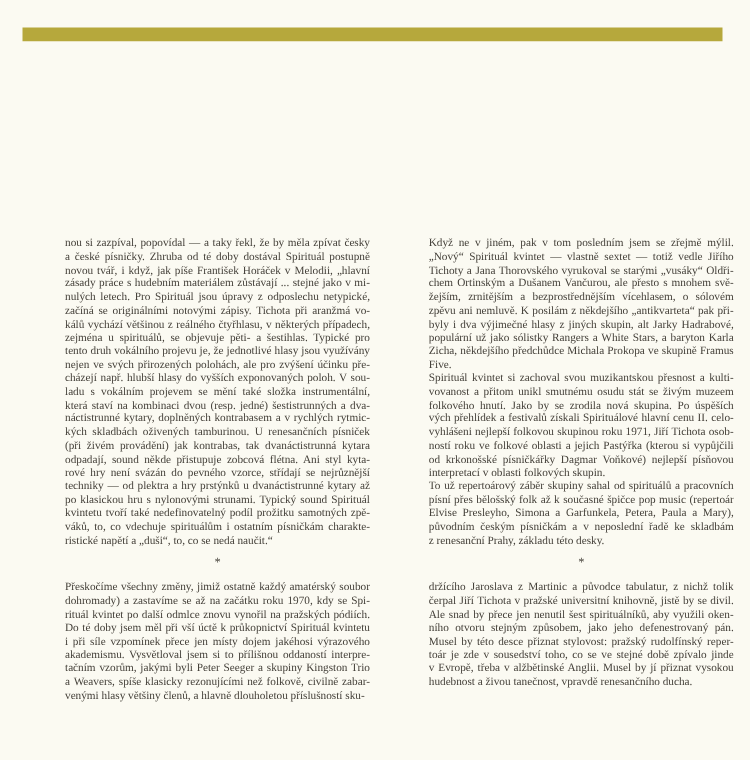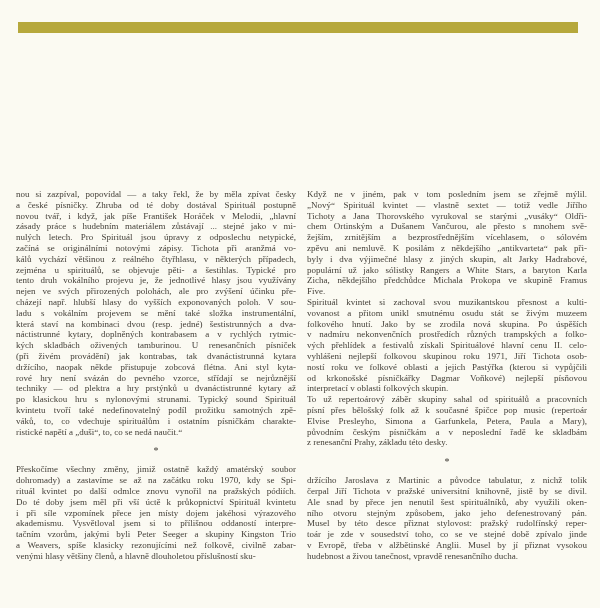--- a/index.html
+++ b/index.html
@@ -23,21 +23,21 @@
   .columns {
     position: absolute;
     left: 16px; top: 189px;
     width: 571px;
     display: flex;
     gap: 11px;
     color: var(--ink, #45413a);
     font-size: 9px;
     line-height: 10.8px;
   }
-  .column { width: 280px; }
+  .column { width: 280px; margin-left: 36px; }
   .para { margin: 0; padding: 0; }
   .line {
     white-space: nowrap;
     overflow: hidden;
     text-align: justify;
     text-align-last: justify;
   }
   .para .line:last-child { text-align-last: left; }
   .separator {
     text-align: center;
@@ -66,21 +66,21 @@
           <div class="line">kálů vychází většinou z reálného čtyřhlasu, v některých případech,</div>
           <div class="line">zejména u spirituálů, se objevuje pěti- a šestihlas. Typické pro</div>
           <div class="line">tento druh vokálního projevu je, že jednotlivé hlasy jsou využívány</div>
           <div class="line">nejen ve svých přirozených polohách, ale pro zvýšení účinku pře-</div>
           <div class="line">cházejí např. hlubší hlasy do vyšších exponovaných poloh. V sou-</div>
           <div class="line">ladu s vokálním projevem se mění také složka instrumentální,</div>
           <div class="line">která staví na kombinaci dvou (resp. jedné) šestistrunných a dva-</div>
           <div class="line">náctistrunné kytary, doplněných kontrabasem a v rychlých rytmic-</div>
           <div class="line">kých skladbách oživených tamburinou. U renesančních písniček</div>
           <div class="line">(při živém provádění) jak kontrabas, tak dvanáctistrunná kytara</div>
-          <div class="line">držícího, naopak někde přistupuje zobcová flétna. Ani styl kyta-</div>
+          <div class="line">odpadají, sound někde přistupuje zobcová flétna. Ani styl kyta-</div>
           <div class="line">rové hry není svázán do pevného vzorce, střídají se nejrůznější</div>
           <div class="line">techniky — od plektra a hry prstýnků u dvanáctistrunné kytary až</div>
           <div class="line">po klasickou hru s nylonovými strunami. Typický sound Spirituál</div>
           <div class="line">kvintetu tvoří také nedefinovatelný podíl prožitku samotných zpě-</div>
           <div class="line">váků, to, co vdechuje spirituálům i ostatním písničkám charakte-</div>
           <div class="line">ristické napětí a „duši“, to, co se nedá naučit.“</div>
         </div>
       <div class="separator">
         <span>*</span>
       </div>
@@ -107,21 +107,20 @@
           <div class="line">zpěvu ani nemluvě. K posilám z někdejšího „antikvarteta“ pak při-</div>
           <div class="line">byly i dva výjimečné hlasy z jiných skupin, alt Jarky Hadrabové,</div>
           <div class="line">populární už jako sólistky Rangers a White Stars, a baryton Karla</div>
           <div class="line">Zicha, někdejšího předchůdce Michala Prokopa ve skupině Framus</div>
           <div class="line">Five.</div>
         </div>
       <div class="para">
           <div class="line">Spirituál kvintet si zachoval svou muzikantskou přesnost a kulti-</div>
           <div class="line">vovanost a přitom unikl smutnému osudu stát se živým muzeem</div>
           <div class="line">folkového hnutí. Jako by se zrodila nová skupina. Po úspěších</div>
-          <div class="line">v nadmíru nekonvenčních prostředích různých trampských a folko-</div>
           <div class="line">vých přehlídek a festivalů získali Spirituálové hlavní cenu II. celo-</div>
           <div class="line">vyhlášeni nejlepší folkovou skupinou roku 1971, Jiří Tichota osob-</div>
           <div class="line">ností roku ve folkové oblasti a jejich Pastýřka (kterou si vypůjčili</div>
           <div class="line">od krkonošské písničkářky Dagmar Voňkové) nejlepší písňovou</div>
           <div class="line">interpretací v oblasti folkových skupin.</div>
         </div>
       <div class="para">
           <div class="line">To už repertoárový záběr skupiny sahal od spirituálů a pracovních</div>
           <div class="line">písní přes bělošský folk až k současné špičce pop music (repertoár</div>
           <div class="line">Elvise Presleyho, Simona a Garfunkela, Petera, Paula a Mary),</div>

